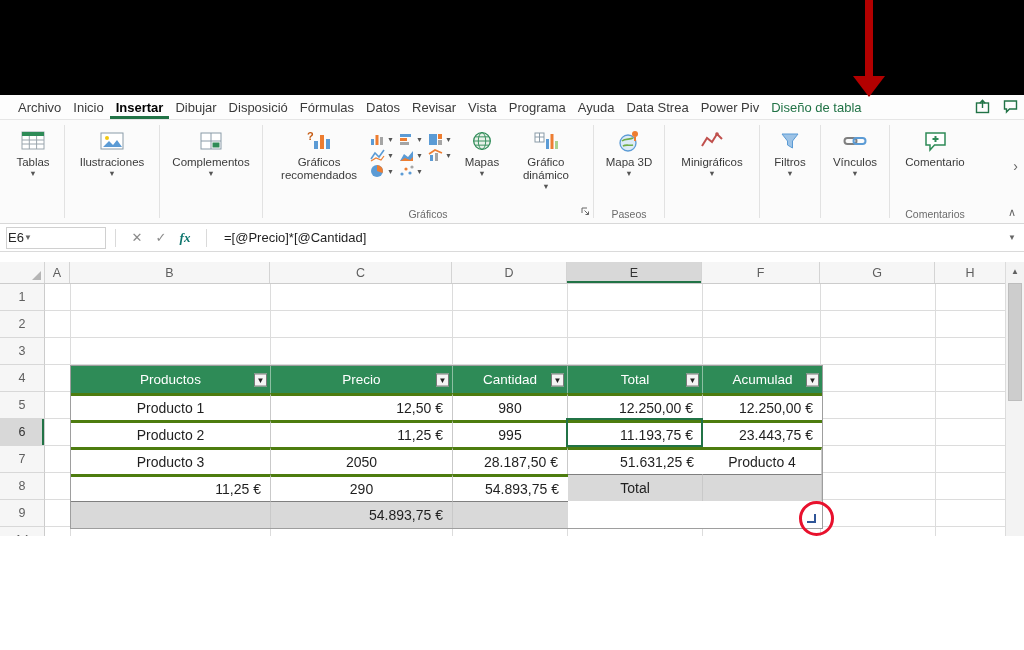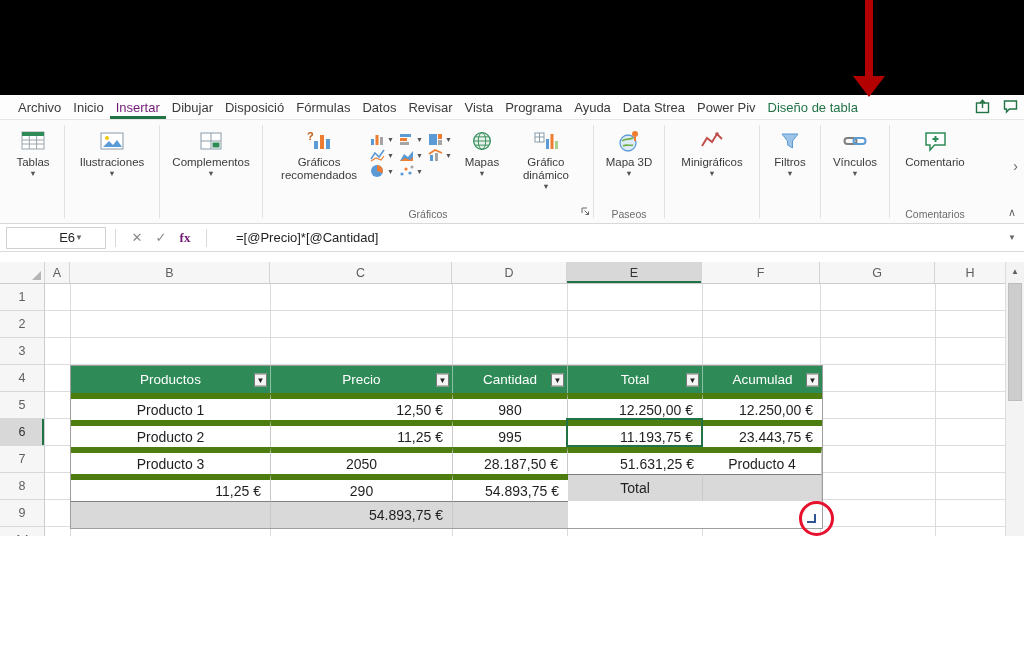--- a/index.html
+++ b/index.html
@@ -10,21 +10,21 @@
   
   .topbar{position:absolute;left:0;top:0;width:1024px;height:95px;background:#000}
   .arrow-shaft{position:absolute;left:865px;top:0;width:8px;height:77px;background:var(--arrow-red,#b30000);z-index:60}
   .arrow-head{position:absolute;left:853px;top:76px;width:0;height:0;border-left:16px solid transparent;
               border-right:16px solid transparent;border-top:21px solid var(--arrow-red,#b30000);z-index:60}
 
   
   .tabbar{position:absolute;left:0;top:95px;width:1024px;height:25px;background:#fdfdfd;
           border-bottom:1px solid #e6e6e6;display:flex;align-items:stretch;padding-left:12px;font-size:13px}
   .tab{display:flex;align-items:center;padding:0 6px;white-space:nowrap;color:#3b3b3b}
-  .tab.sel{color:#701a75;font-weight:normal;box-shadow:inset 0 -3px 0 0 var(--excel-green,#217346)}
+  .tab.sel{color:#000000;font-weight:bold;box-shadow:inset 0 -3px 0 0 var(--excel-green,#217346)}
   .tab.ctx{color:var(--excel-green,#217346)}
   .tabbar-icons{position:absolute;right:6px;top:0;height:25px;display:flex;align-items:center;gap:13px}
 
   
   .ribbon{position:absolute;left:0;top:120px;width:1024px;height:104px;background:#fbfbfb;
           border-bottom:1px solid #d8d8d8;display:flex;align-items:stretch;padding-left:2px}
   .rgroup{position:relative;display:flex;justify-content:center;align-items:flex-start;
           padding:5px 1px 17px;flex-shrink:0}
   .btnrow{display:flex;align-items:flex-start}
   .glabel{position:absolute;bottom:3px;left:0;right:0;text-align:center;font-size:10.5px;color:#6b6b6b}
@@ -39,26 +39,26 @@
   .mini .caret{font-size:7px}
   .launcher{position:absolute;right:3px;bottom:3px}
   .rail{position:relative;flex:1}
   .more-chevron{position:absolute;right:6px;top:38px;color:#666;font-size:14px}
   .collapse-chevron{position:absolute;right:8px;bottom:4px;color:#666;font-size:11px}
 
   
   .fbar{position:absolute;left:0;top:224px;width:1024px;height:28px;background:#fff;
         border-bottom:1px solid #dadada;display:flex;align-items:center;font-size:13px}
   .namebox{margin-left:6px;width:100px;height:22px;border:1px solid #d0d0d0;display:flex;
-           align-items:center;justify-content:flex-end;padding:0 22px;color:#262626}
+           align-items:center;justify-content:flex-start;padding:0 1px;color:#262626}
   .nb-caret{font-size:8px;color:#666}
   .fdiv{width:1px;height:18px;background:#dadada;margin:0 9px}
   .fbtn{width:24px;text-align:center;color:#8a8a8a;font-size:13px}
-  .fx{font-weight:bold;font-family:"Liberation Serif",serif;color:#701a75}
-  .formula{margin-left:20px;color:#1f1f1f}
+  .fx{font-style:italic;font-weight:bold;font-family:"Liberation Serif",serif;color:#0f766e}
+  .formula{margin-left:8px;color:#1f1f1f}
   .fbar-caret{position:absolute;right:8px;font-size:8px;color:#666}
 
   
   .sheet{position:absolute;left:0;top:262px;width:1005px;height:388px;background:#fff;overflow:hidden}
   .colhdr{position:absolute;left:0;top:0;width:1005px;height:22px;display:flex;background:#f6f6f6;
           border-bottom:1px solid #cccccc;font-size:12.5px;color:#5f5f5f}
   .ch{border-right:1px solid #d4d4d4;display:flex;align-items:center;justify-content:center;height:100%}
   .ch.sel{background:#d8d8d8;box-shadow:inset 0 -2px 0 var(--excel-green,#217346);color:#333}
   .corner{position:relative}
   .corner:after{content:"";position:absolute;right:3px;bottom:3px;
@@ -73,21 +73,21 @@
 
   
   .xtable{position:absolute;left:70px;top:103px;display:grid;z-index:3;background:#fff;
           grid-template-columns:200px 182px 115px 135px 119px;grid-auto-rows:27px;
           border:1px solid #9e9e9e;font-size:14px;color:#1f1f1f}
   .th{position:relative;background:var(--table-header-green,#2e8b57);color:#fff;display:flex;
       align-items:center;justify-content:center;border-right:1px solid rgba(255,255,255,.45);font-size:13.5px}
   .th.last{border-right:none}
   .fdrop{position:absolute;right:3px;top:50%;transform:translateY(-50%);width:13px;height:13px;
          background:#f4f4f4;border:1px solid #7a7a7a;font-size:8px;line-height:11px;text-align:center;color:#222}
-  .td{display:flex;align-items:center;border-right:1px solid #c9c9c9;border-top:6px solid #4d7c0f;padding:0 9px}
+  .td{display:flex;align-items:center;border-right:1px solid #c9c9c9;border-top:3px solid #4d7c0f;padding:0 9px}
   .td.last{border-right:none}
   .td.center{justify-content:center}
   .td.right{justify-content:flex-end}
   .ttl{background:var(--total-row-gray,#d9d9d9);border-top:1px solid #7f7f7f}
 
   .sel-overlay{position:absolute;left:566px;top:156px;width:137px;height:29px;
                border:2px solid var(--excel-green,#217346);z-index:5;pointer-events:none}
   .resize-handle{position:absolute;left:807px;top:252px;width:9px;height:9px;z-index:6;
                  border-right:2px solid #2f5597;border-bottom:2px solid #2f5597}
 

